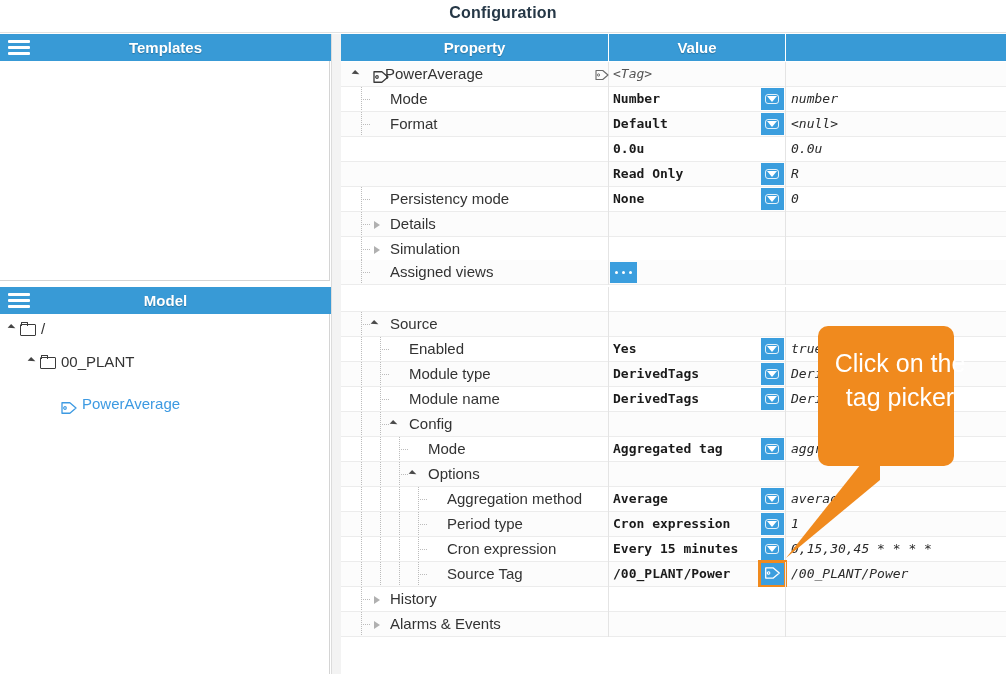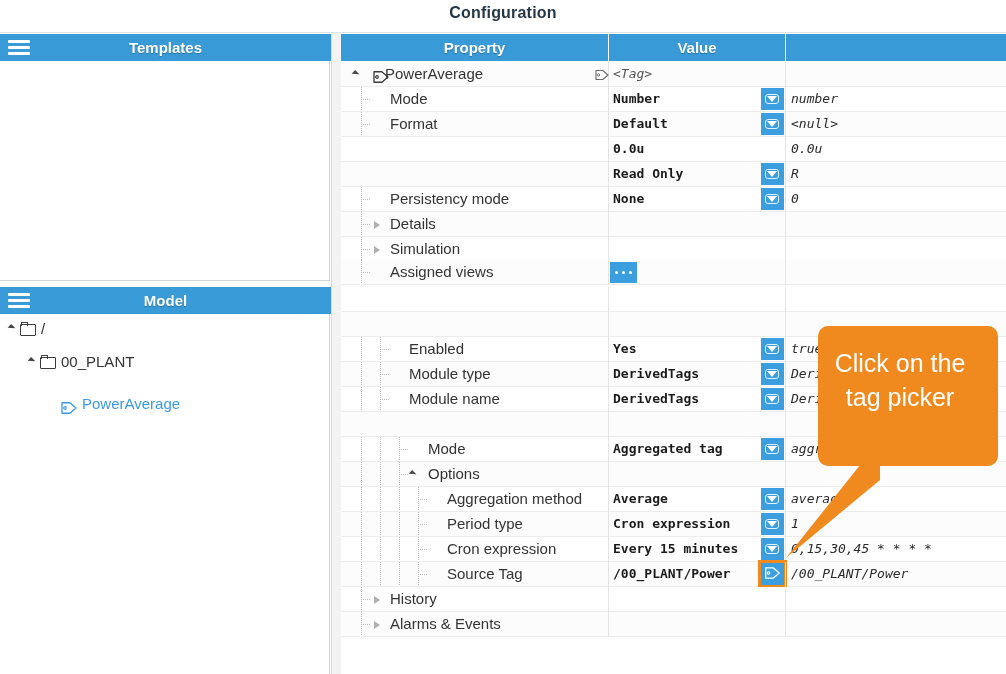--- a/index.html
+++ b/index.html
@@ -186,21 +186,21 @@
   
   .root-tag{
     position:absolute;left:31px;top:5px;width:18px;height:14px;
   }
   .root-val{
     position:absolute;left:272px;top:0;height:24px;line-height:24px;
     font-family:"DejaVu Sans Mono", monospace;font-size:13px;font-style:italic;color:#555;
   }
   
   #callout{
-    position:absolute;left:818px;top:326px;width:180px;height:140px;
+    position:absolute;left:818px;top:326px;width:136px;height:140px;
     background:#f08a1e;border-radius:10px;
     z-index:40;
   }
   #callout .ctext{
     position:absolute;left:0;top:20px;width:164px;
     text-align:center;color:#ffffff;
     font-size:25px;line-height:34px;
     font-family:"Liberation Sans", sans-serif;
   }
   #callout-tail{
@@ -366,20 +366,26 @@
         <span class="vsep" style="left:444px;"></span>
         <div class="cell-raw"></div>
       </div>
       <div class="row even" style="top: 253px;">
         <span class="vsep" style="left:267px;"></span>
         <div class="cell-val"></div>
         <span class="vsep" style="left:444px;"></span>
         <div class="cell-raw"></div>
       </div>
       <div class="row odd" style="top: 278px;">
+        <div class="cell-prop">
+          <span class="pguide" style="left:20px;"></span>
+          <span class="pguide-h" style="left:20px;width:9px;"></span>
+          <span class="pexp open" style="left:31px;"></span>
+          <span class="plabel" style="left:49px;">Source</span>
+        </div>
         <span class="vsep" style="left:267px;"></span>
         <div class="cell-val"></div>
         <span class="vsep" style="left:444px;"></span>
         <div class="cell-raw"></div>
       </div>
       <div class="row even" style="top: 303px;">
         <div class="cell-prop">
           <span class="pguide" style="left:20px;"></span>
           <span class="pguide" style="left:39px;"></span>
           <span class="pguide-h" style="left:39px;width:9px;"></span>
@@ -417,20 +423,27 @@
         </div>
         <span class="vsep" style="left:267px;"></span>
         <div class="cell-val">DerivedTags</div>
         <div class="ddbtn">
           <span class="ring"></span>
         </div>
         <span class="vsep" style="left:444px;"></span>
         <div class="cell-raw">DerivedTags</div>
       </div>
       <div class="row odd" style="top: 378px;">
+        <div class="cell-prop">
+          <span class="pguide" style="left:20px;"></span>
+          <span class="pguide" style="left:39px;"></span>
+          <span class="pguide-h" style="left:39px;width:9px;"></span>
+          <span class="pexp open" style="left:50px;"></span>
+          <span class="plabel" style="left:68px;">Config</span>
+        </div>
         <span class="vsep" style="left:267px;"></span>
         <div class="cell-val"></div>
         <span class="vsep" style="left:444px;"></span>
         <div class="cell-raw"></div>
       </div>
       <div class="row even" style="top: 403px;">
         <div class="cell-prop">
           <span class="pguide" style="left:20px;"></span>
           <span class="pguide" style="left:39px;"></span>
           <span class="pguide" style="left:58px;"></span>

